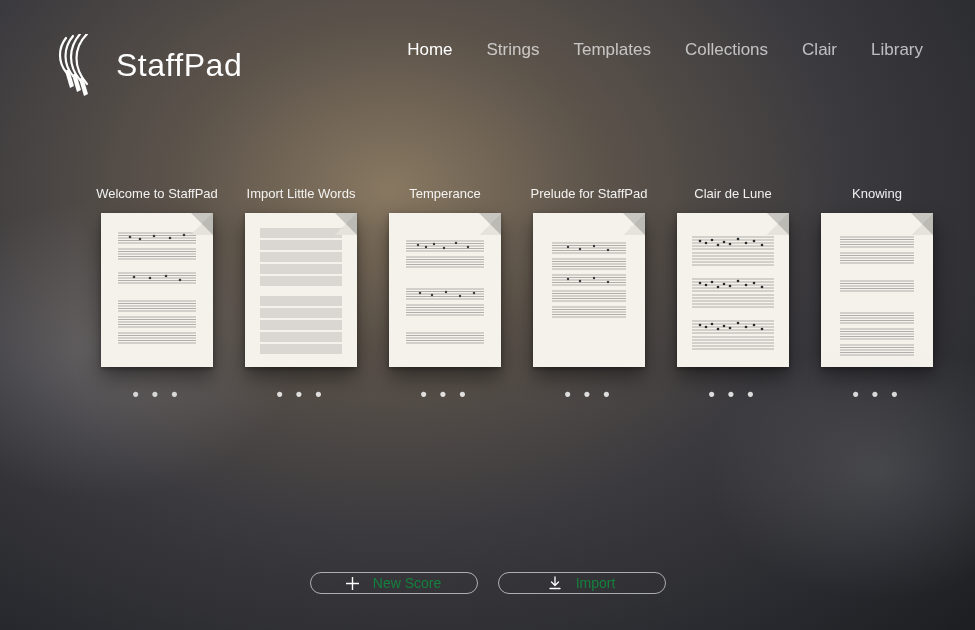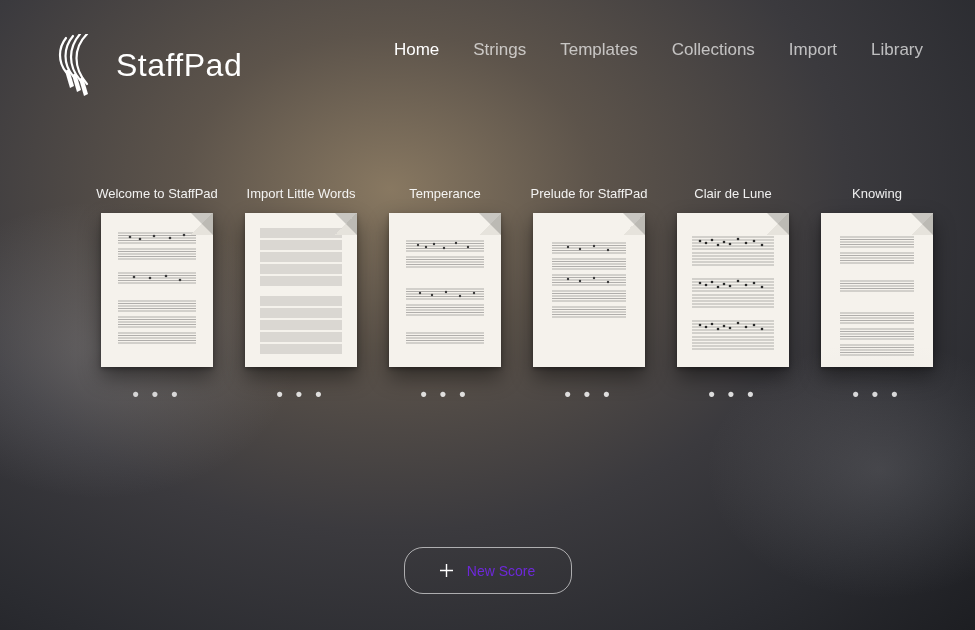--- a/index.html
+++ b/index.html
@@ -123,25 +123,25 @@
   display: flex;
   justify-content: center;
   gap: 20px;
 }
 .pill-btn {
   display: flex;
   align-items: center;
   justify-content: center;
   gap: 14px;
   width: 168px;
-  height: 47px;
+  height: 22px;
   border: 1px solid rgba(255,255,255,0.6);
   border-radius: 19px;
   background: transparent;
-  color: #6d28d9;
+  color: #15803d;
   font-size: 14px;
   font-weight: 300;
   cursor: pointer;
   user-select: none;
 }
 .pill-btn svg { display: block; }
 </style>
 </head>
 <body>
 
@@ -162,21 +162,21 @@
         </g>
       </svg>
     </span>
     <span class="brand-name">StaffPad</span>
   </div>
   <nav class="nav">
     <span class="nav-item active">Home</span>
     <span class="nav-item">Strings</span>
     <span class="nav-item">Templates</span>
     <span class="nav-item">Collections</span>
-    <span class="nav-item">Import</span>
+    <span class="nav-item">Clair</span>
     <span class="nav-item">Library</span>
   </nav>
 </div>
 
 <div class="scores">
 
   <div class="score-card">
     <div class="score-title">Welcome to StaffPad</div>
     <div class="score-thumb">
       <svg width="94" height="134" viewBox="0 0 94 134">
@@ -578,13 +578,22 @@
 
 <div class="bottom-bar">
   <div class="pill-btn">
     <span>
       <svg width="13" height="13" viewBox="0 0 13 13">
           <path d="M6.5 0 V13 M0 6.5 H13" stroke="#fff" stroke-width="1.4"></path>
         </svg>
     </span>
     <span>New Score</span>
   </div>
+  <div class="pill-btn">
+    <span>
+      <svg width="14" height="14" viewBox="0 0 14 14">
+        <path d="M7 1 V9 M3.5 6 L7 9.5 L10.5 6" stroke="#fff" stroke-width="1.3" fill="none" stroke-linecap="round" stroke-linejoin="round"></path>
+        <line x1="2" y1="12.5" x2="12" y2="12.5" stroke="#fff" stroke-width="1.3" stroke-linecap="round"></line>
+      </svg>
+    </span>
+    <span>Import</span>
+  </div>
 </div>
 
 </body></html>

